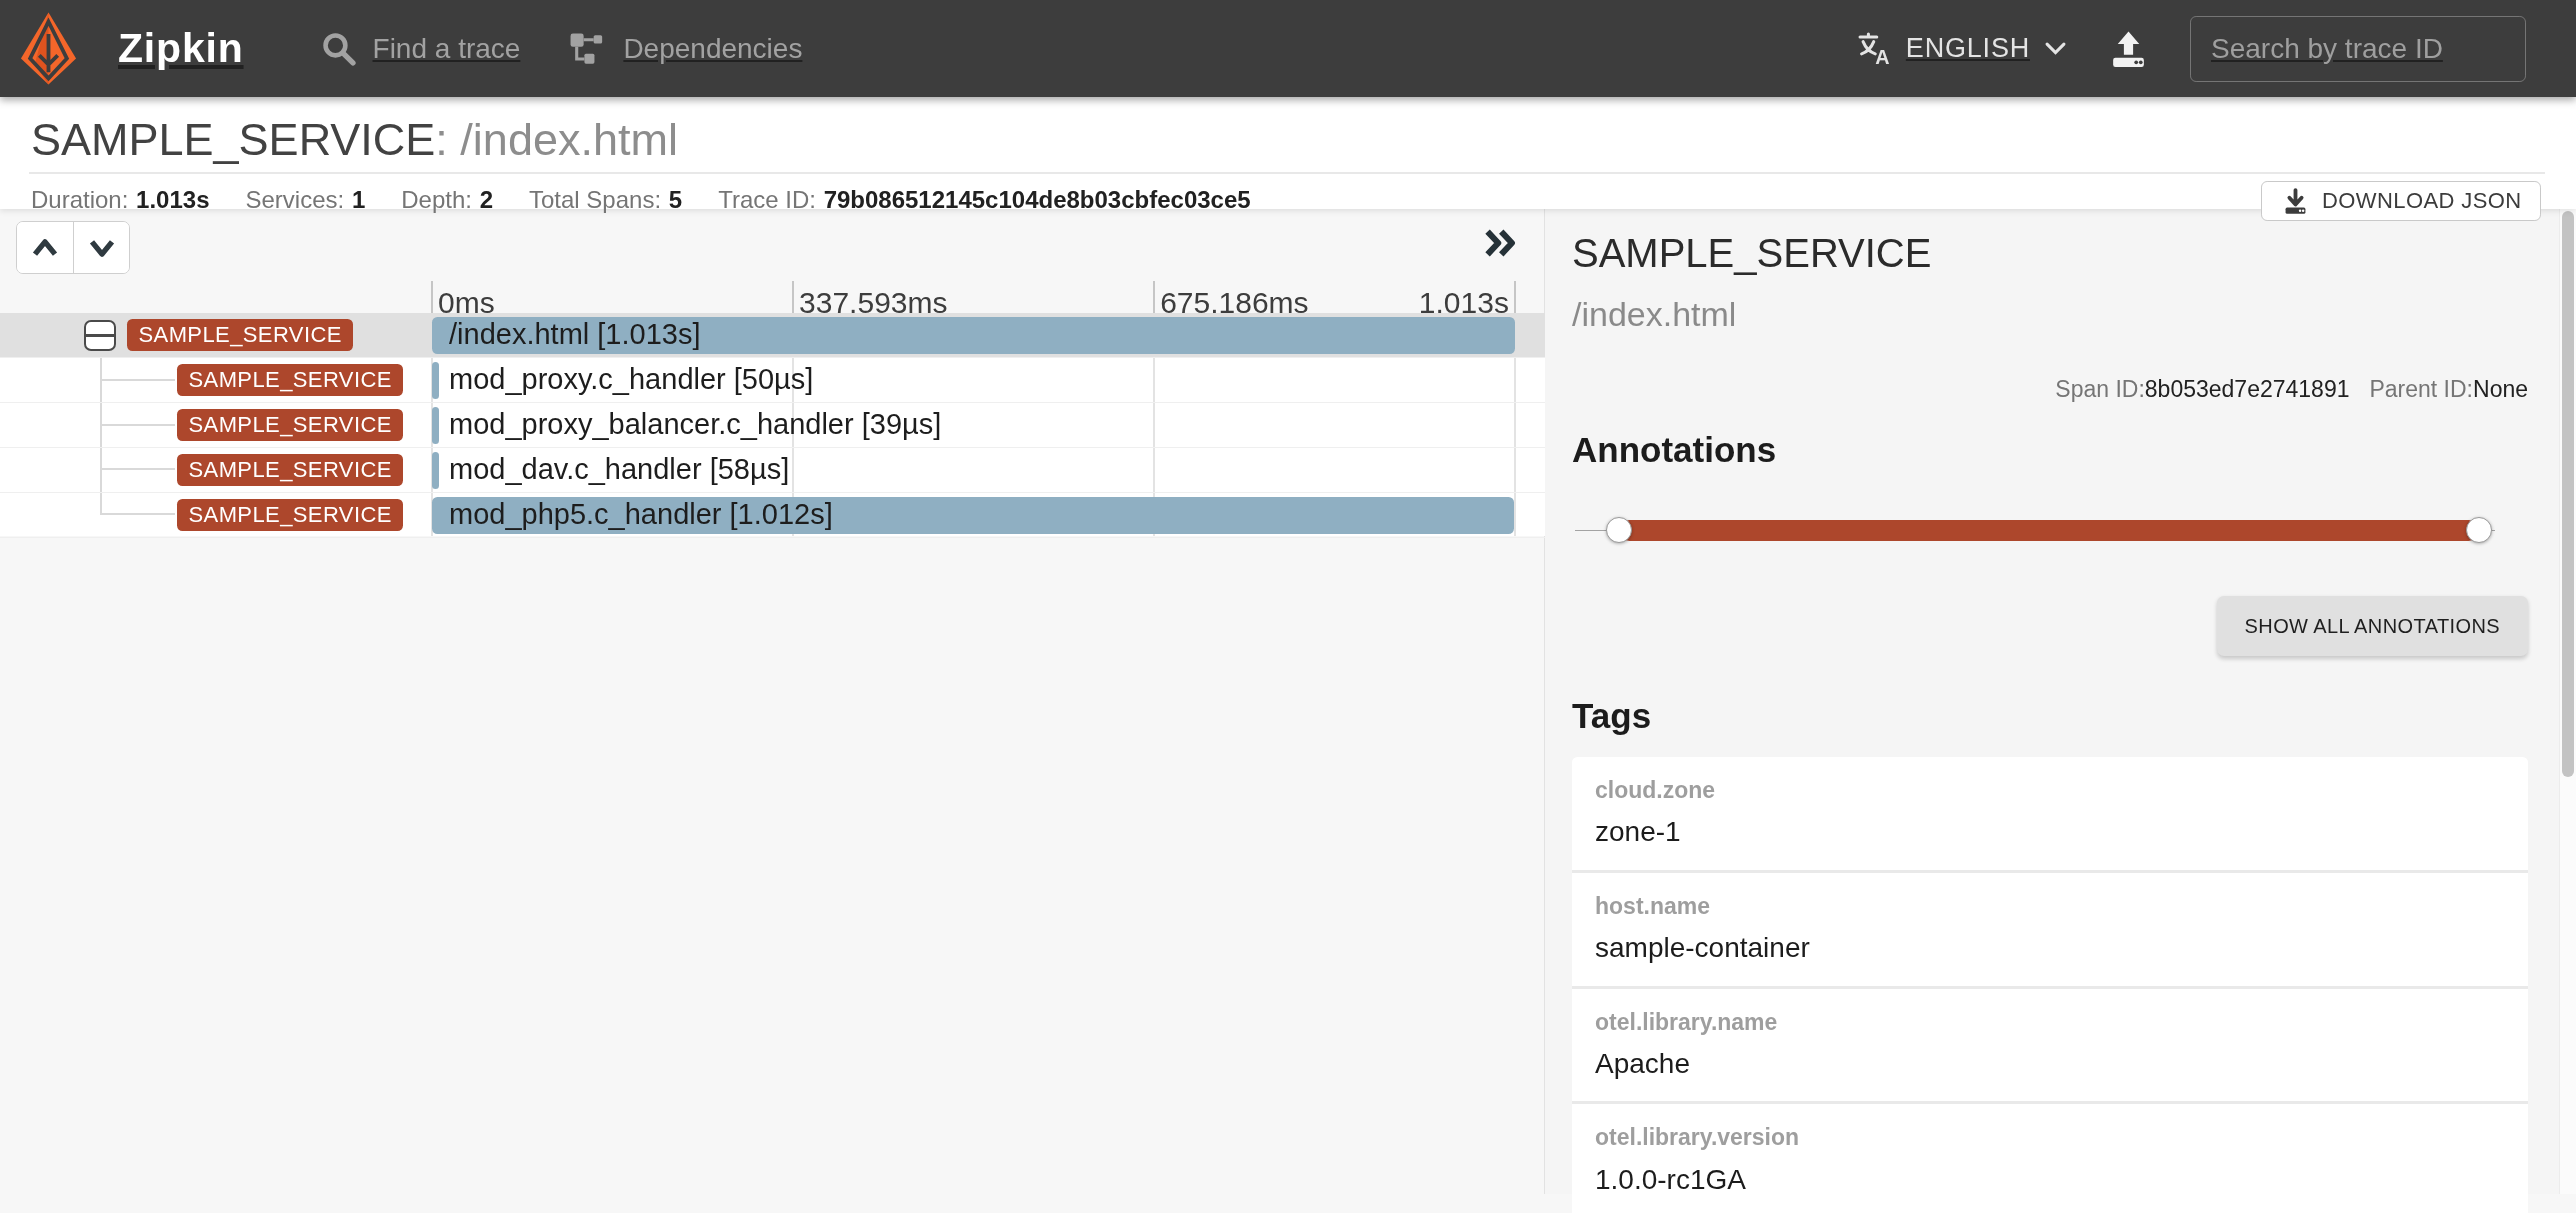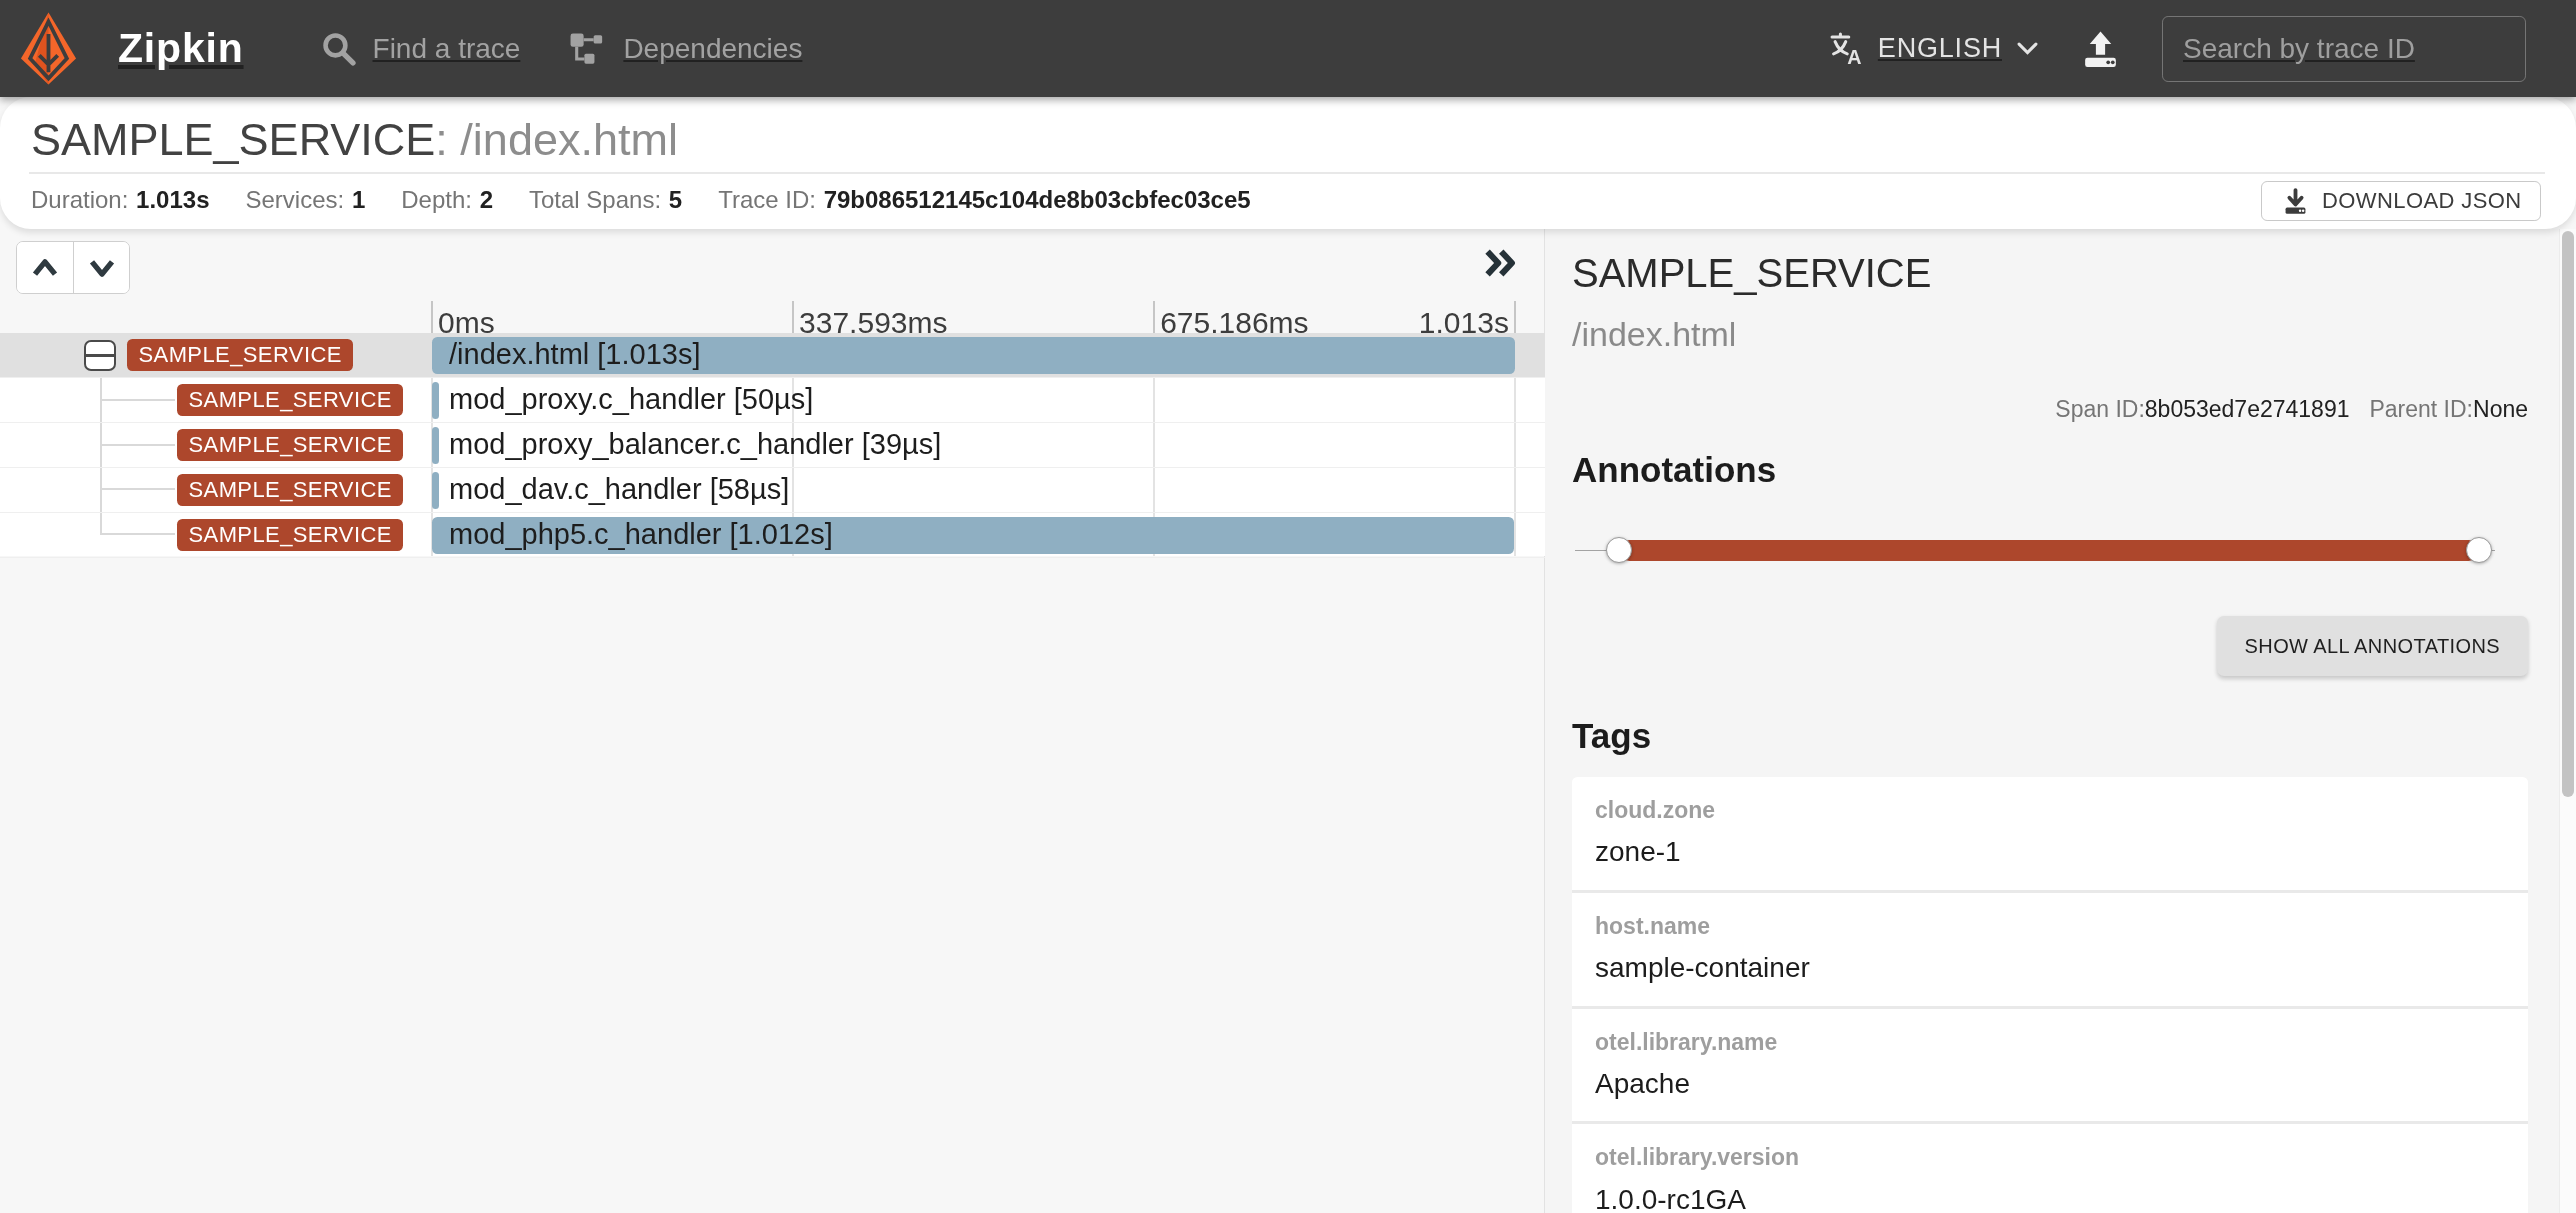--- a/index.html
+++ b/index.html
@@ -22,26 +22,26 @@
           padding:0 50px 0 16px;box-shadow:0 3.1px 7.7px rgba(0,0,0,.35);z-index:30;text-decoration:underline;}
   .brand{display:flex;align-items:center;cursor:pointer;}
   .brand-logo{width:65px;height:75px;}
   .brand-name{color:#fff;font-size:41px;font-weight:bold;margin-left:37px;letter-spacing:0.8px;}
   .nav-items{display:flex;align-items:center;margin-left:77px;gap:49px;}
   .nav-item{display:flex;align-items:center;gap:17px;color:#a2a2a2;font-size:28px;cursor:pointer;}
   .nav-item svg{display:block;}
   .nav-right{margin-left:auto;display:flex;align-items:center;gap:40px;}
   .lang{display:flex;align-items:center;gap:14px;color:#e4e4e4;font-size:27px;letter-spacing:0.8px;cursor:pointer;}
   .upload-btn{cursor:pointer;display:flex;align-items:center;}
-  .trace-search{width:364px;height:66px;background:transparent;border:1.5px solid #757575;border-radius:6.1px;
+  .trace-search{width:336px;height:66px;background:transparent;border:1.5px solid #757575;border-radius:6.1px;
                 color:#e0e0e0;font-size:28px;padding:0 20px;outline:none;}
   .trace-search::placeholder{color:#9f9f9f;}
 
   
-  .trace-header{position:relative;height:132px;background:#fff;box-shadow:0 3.1px 6.1px rgba(0,0,0,.10);z-index:20;border-radius:31px;}
+  .trace-header{position:relative;height:112px;background:#fff;box-shadow:0 3.1px 6.1px rgba(0,0,0,.10);z-index:20;}
   .trace-title{position:absolute;left:31px;top:17px;font-size:45px;color:var(--ink-mid);white-space:nowrap;}
   .trace-title .endpoint{color:#8d8d8d;}
   .trace-title-rule{position:absolute;left:29px;right:31px;top:75px;height:1.5px;background:#e8e8e8;}
   .trace-stats{position:absolute;left:31px;top:89px;display:flex;gap:36px;font-size:24px;align-items:baseline;white-space:nowrap;}
   .stat{display:flex;gap:7.7px;align-items:baseline;}
   .stat-label{color:var(--gray);}
   .stat-value{color:var(--ink);font-weight:bold;}
   .download-btn{position:absolute;right:35px;top:84px;height:40px;display:flex;align-items:center;gap:12.3px;
                 background:#fff;border:1.5px solid #c9c9c9;border-radius:6.1px;padding:0 18.4px;
                 font-size:22px;color:#3c3c3c;letter-spacing:0.4px;cursor:pointer;}

